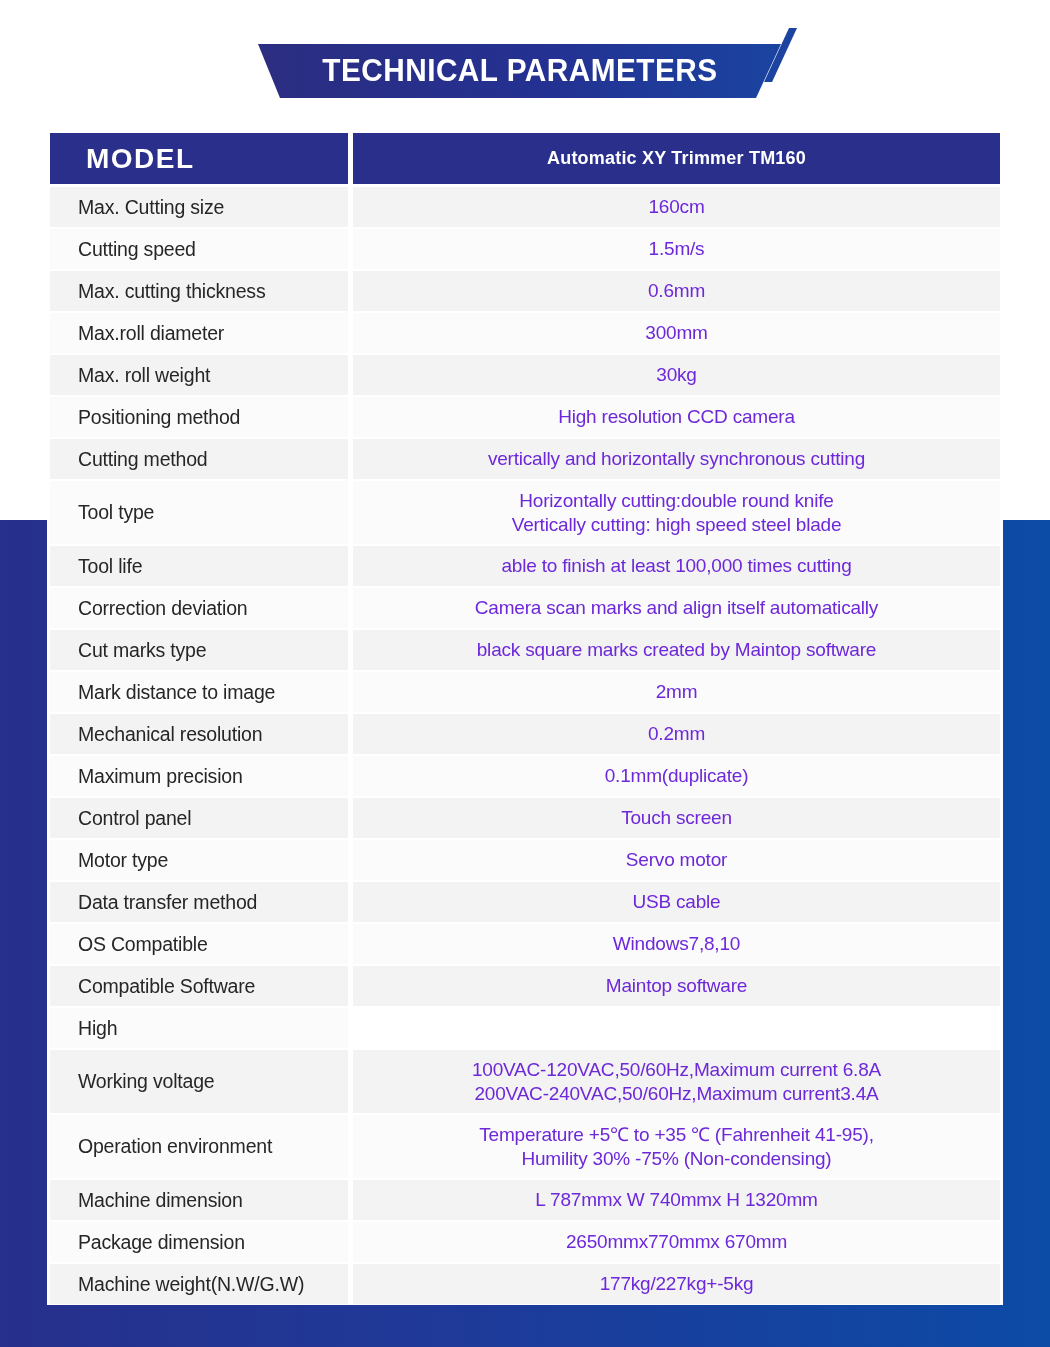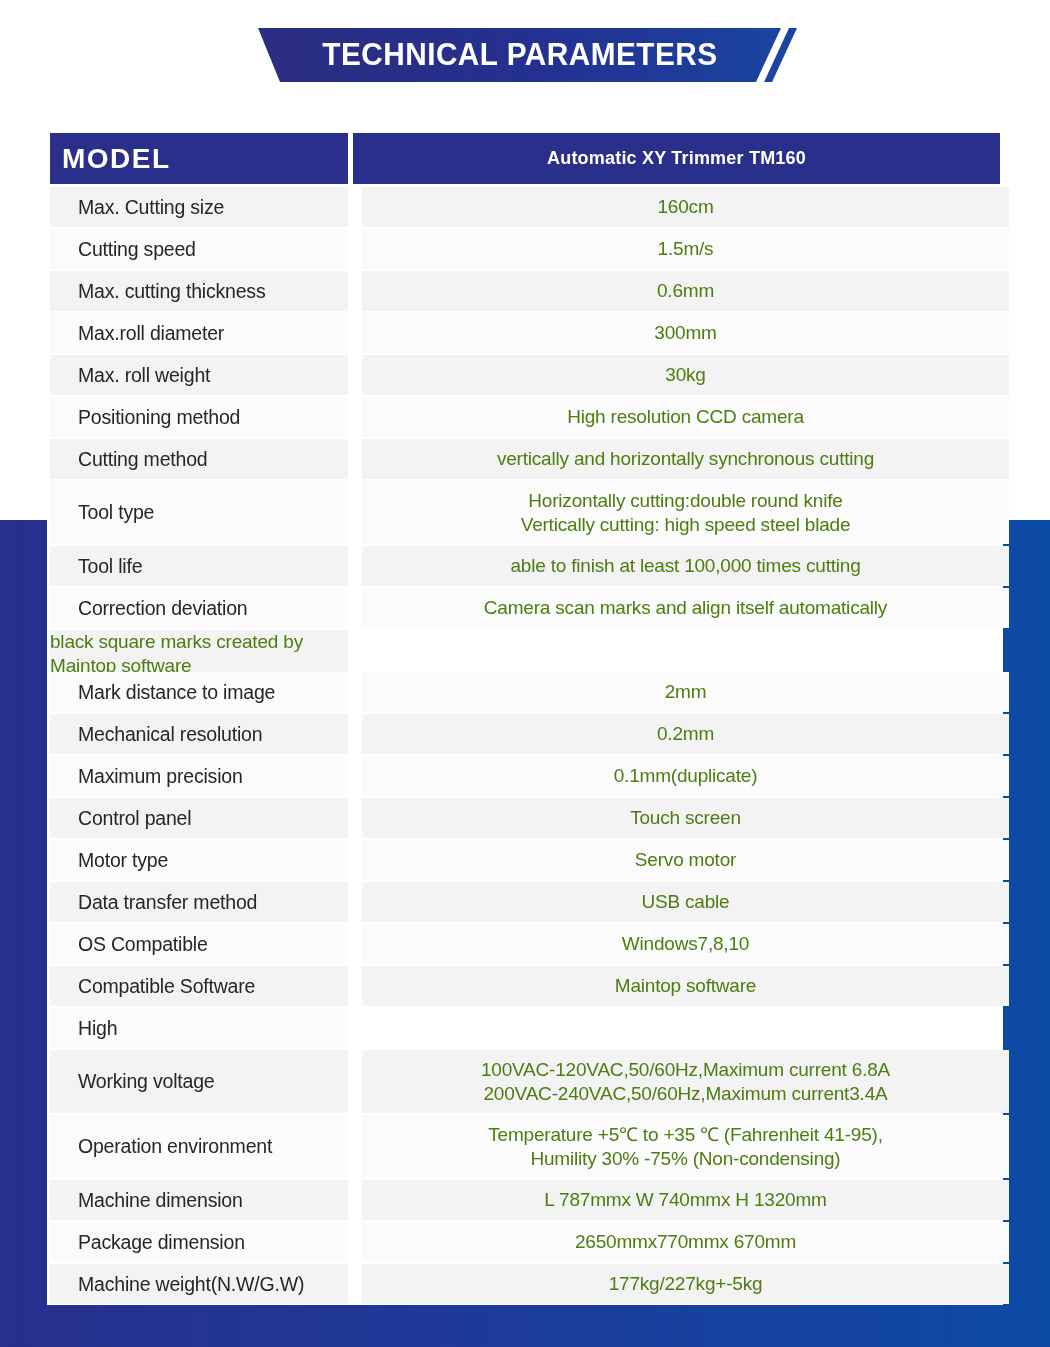--- a/index.html
+++ b/index.html
@@ -24,21 +24,21 @@
     background: #ffffff;
   }
 
   
   .banner {
     position: absolute;
     left: 258px; top: 28px; width: 539px; height: 54px;
   }
   .banner-body {
     position: absolute;
-    left: 0; top: 0; width: 523px; height: 54px;
+    left: 0; top: 16px; width: 523px; height: 54px;
     background: linear-gradient(90deg, #2b2d80 0%, #243192 55%, #1a44a0 100%);
     clip-path: polygon(0 0, 100% 0, calc(100% - 25px) 100%, 22px 100%);
     display: flex; align-items: center; justify-content: center;
   }
   .banner-title {
     color: #ffffff;
     font-size: 31px;
     font-weight: bold;
     letter-spacing: 0.5px;
     transform: scaleX(0.96);
@@ -63,53 +63,53 @@
     column-gap: 5px;
     height: 51px;
     margin-bottom: 3px;
   }
   .t-header .hcell {
     background: #2a2f8c;
     color: #ffffff;
     display: flex; align-items: center;
   }
   .hcell.model {
-    padding-left: 12px;
+    padding-left: 36px;
     font-size: 28px; font-weight: bold; letter-spacing: 1.5px;
   }
   .hcell.product {
     justify-content: center;
     font-size: 18px; font-weight: bold; letter-spacing: 0.2px;
   }
 
   .row {
     display: grid;
     grid-template-columns: 298px 647px;
-    column-gap: 14px;
+    column-gap: 5px;
     height: 40px;
     margin-bottom: 2px;
   }
   .row.tall { height: 63px; }
   .row .cell { background: #fbfbfc; }
   .row.shaded .cell { background: #f3f3f4; }
 
   .cell.label {
     display: flex; align-items: center;
     padding-left: 28px;
     font-size: 19.5px;
     color: #262626;
     letter-spacing: -0.2px;
   }
   .cell.value {
     display: flex; flex-direction: column;
     align-items: center; justify-content: center;
     font-size: 19px;
-    color: #4d7c0f;
+    color: #6d28d9;
     line-height: 24px;
-    text-align: left;
+    text-align: right;
     letter-spacing: -0.2px;
   }
 </style>
 </head>
 <body>
 
 <div class="backdrop"></div>
 <div class="panel"></div>
 
 <div class="banner">
@@ -190,20 +190,21 @@
   </div>
 
   <div class="row">
     <div class="cell label">Correction deviation</div>
     <div class="cell value">
           <div>Camera scan marks and align itself automatically</div>
         </div>
   </div>
 
   <div class="row shaded">
+    <div class="cell label">Cut marks type</div>
     <div class="cell value">
           <div>black square marks created by Maintop software</div>
         </div>
   </div>
 
   <div class="row">
     <div class="cell label">Mark distance to image</div>
     <div class="cell value">
           <div>2mm</div>
         </div>

